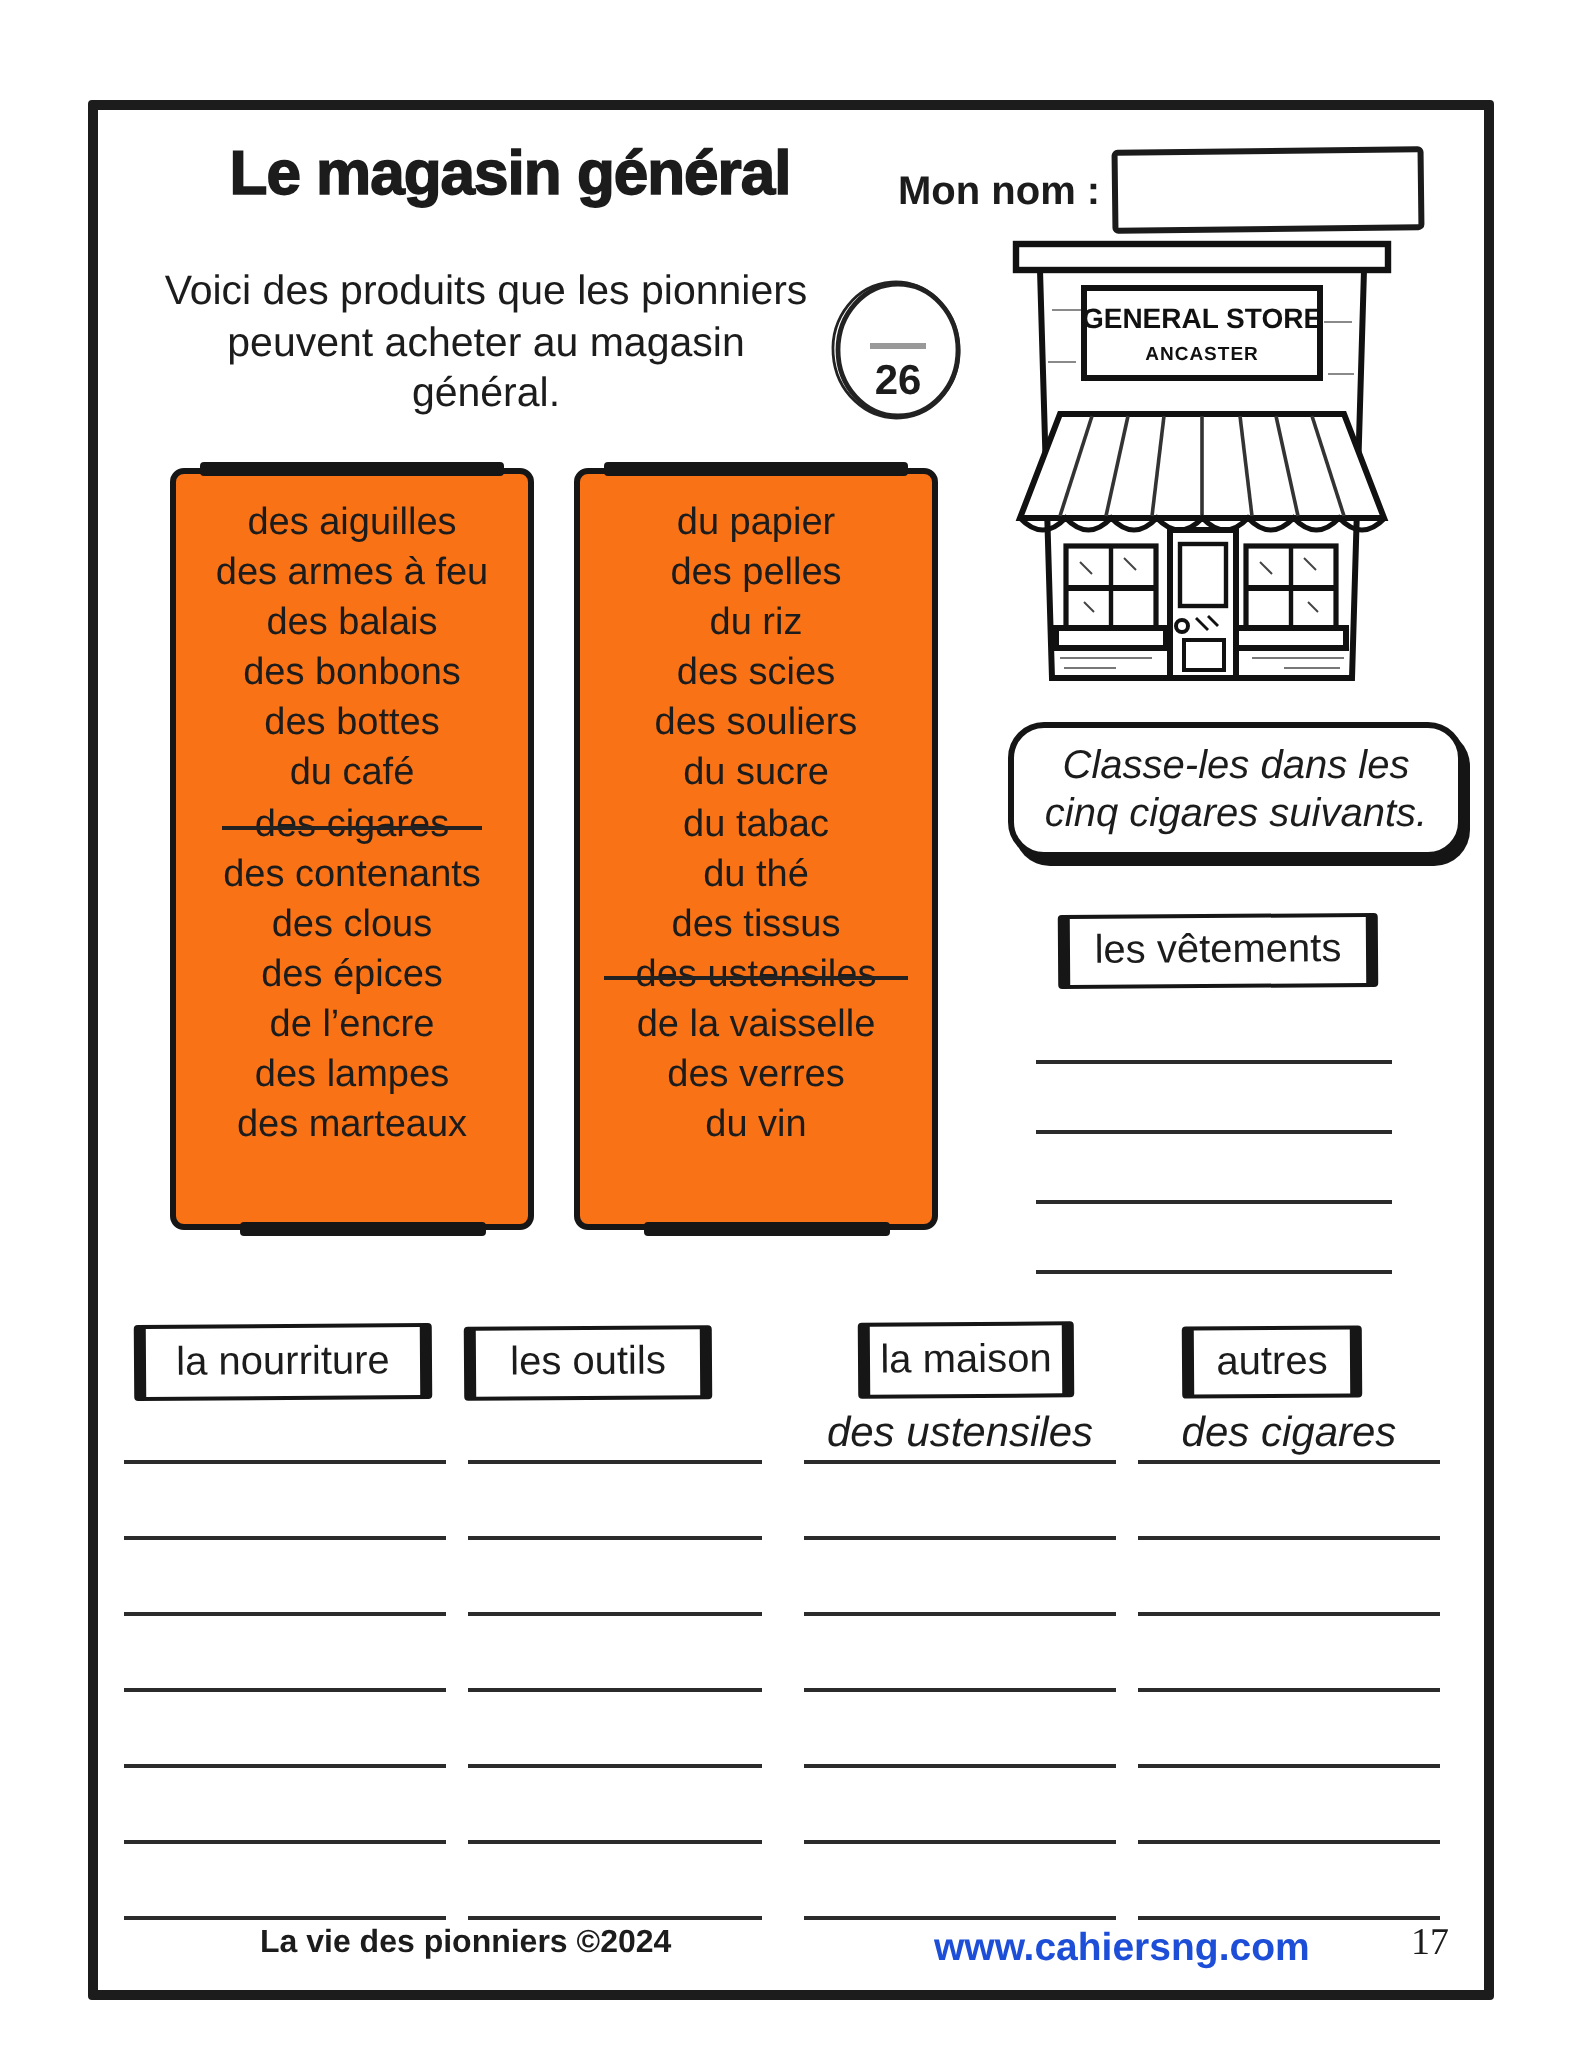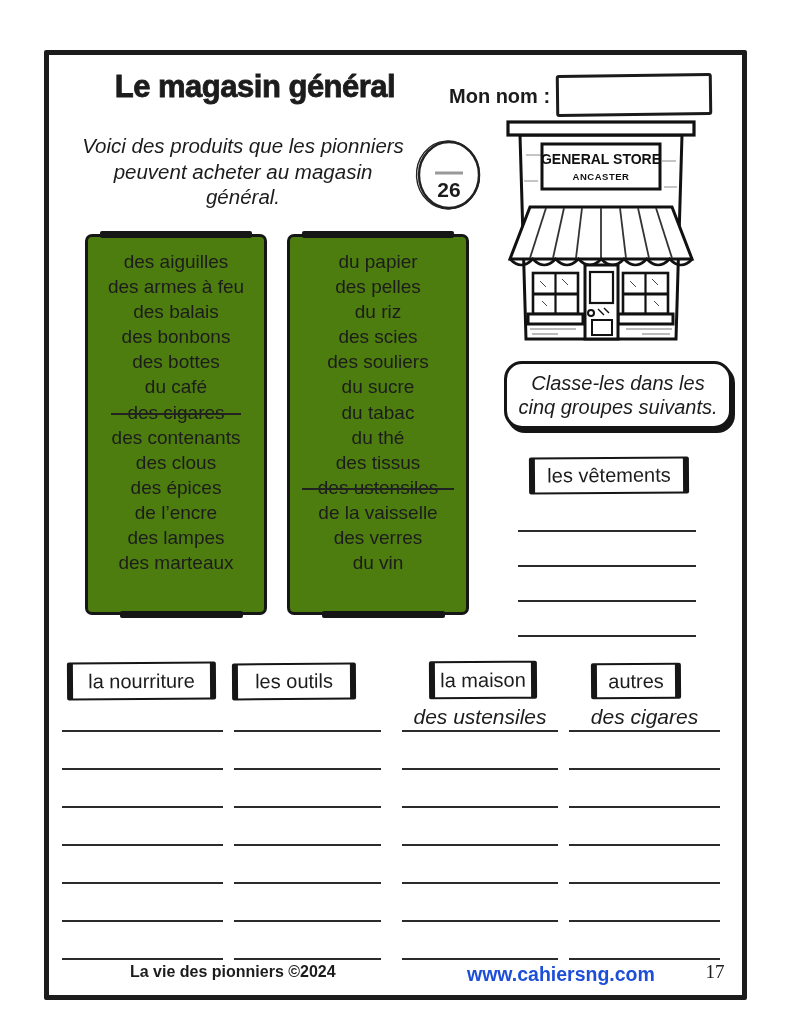--- a/index.html
+++ b/index.html
@@ -23,31 +23,31 @@
   .name-label {
     position:absolute; left:449px; top:72px; font-size:20px; font-weight:600;
   }
   .name-box {
     position:absolute; left:556px; top:61px; width:150px; height:36px;
     border:3px solid #1b1b1b; border-radius:3px; background:#fff;
     transform:rotate(-0.7deg);
   }
   .intro {
     position:absolute; left:78px; top:120px; width:330px;
-    font-size:20.5px; line-height:1.25; text-align:center; font-weight:500;font-style:italic;
+    font-size:20.5px; line-height:1.25; text-align:center; font-weight:500;
   }
   .score-badge { position:absolute; left:413px; top:124px; width:72px; height:76px; }
   .score-badge text { font-family:"Liberation Sans","DejaVu Sans",sans-serif; font-weight:600; }
   
   .store { position:absolute; left:502px; top:102px; width:198px; height:234px; }
   .store text { font-family:"Liberation Sans","DejaVu Sans",sans-serif; font-weight:bold; }
   
   .list-box {
     position:absolute; top:221px; width:176px; height:363px;
-    border:3px solid #161616; border-radius:7px; background:#4d7c0f;
+    border:3px solid #161616; border-radius:7px; background:#f97316;
     padding-top:12px; box-sizing:content-box;
   }
   .list-box.left  { left:85px; }
   .list-box.right { left:287px; }
   .list-box::before, .list-box::after {
     content:""; position:absolute; left:7%; width:86%; height:7px;
     background:#161616; border-radius:2px;
   }
   .list-box::before { top:-6px; }
   .list-box::after  { bottom:-6px; left:18%; width:70%; }
@@ -298,21 +298,21 @@
 
       <div class="list-row">
         <span class="item-text">des verres</span>
       </div>
 
       <div class="list-row">
         <span class="item-text">du vin</span>
       </div>
     </div>
 
-  <div class="instruction-box">Classe-les dans les cinq groupes suivants.</div>
+  <div class="instruction-box">Classe-les dans les cinq cigares suivants.</div>
 
   <div class="cat-label lbl-vetements">les vêtements</div>
   <div class="lines-col col-vetements">
 
       <div class="blank-line">
         <span class="answer-text"></span>
       </div>
 
       <div class="blank-line">
         <span class="answer-text"></span>

